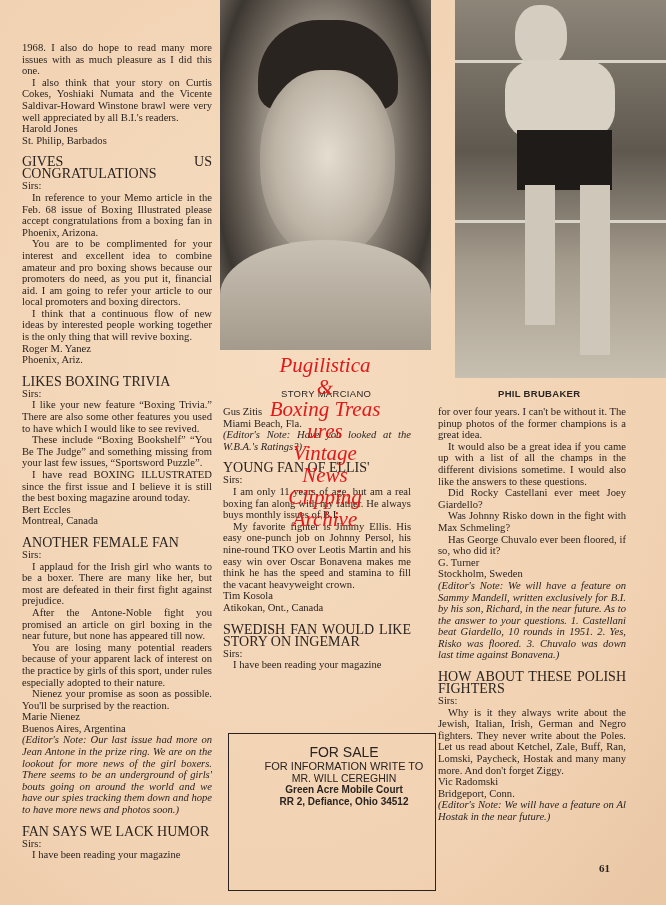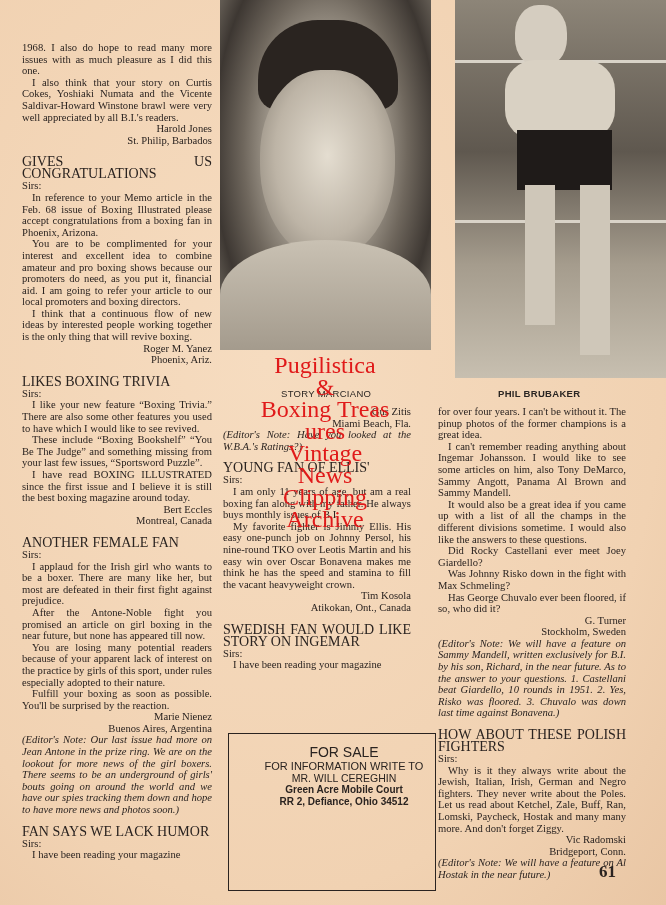--- a/index.html
+++ b/index.html
@@ -13,47 +13,47 @@
   .page {
     position:absolute; left:0; top:0; width:666px; height:905px;
     background: radial-gradient(ellipse at 40% 40%, #f6dcc0 0%, #f1d2b2 70%, #e9c6a4 100%);
   }
   .col { position:absolute; font-size:10.6px; line-height:11.6px; text-align:justify; }
   .col p { margin:0; text-indent:10px; }
   .col p.noindent { text-indent:0; }
   .col .head { font-weight:normal; font-size:14px; line-height:12px; text-indent:0; margin-top:10px; }
   .col .head:first-child { margin-top:0; }
   .col .sirs { text-indent:0; }
-  .col .sig { text-align:right; text-indent:0; }
+  .col .sig { text-align:left; text-indent:0; }
   .col .note { font-style:italic; text-indent:0; }
   #col1 { left:22px; top:42px; width:190px; }
   #col2 { left:223px; top:406px; width:188px; }
   #col3 { left:420px; top:406px; width:188px;margin-left:18px; }
 
   .photo { position:absolute; overflow:hidden; }
   #photo1 { left:220px; top:0; width:211px; height:350px;
     background: radial-gradient(ellipse at 50% 42%, #d9d3c6 0%, #b7afa2 30%, #6f675d 55%, #3d3732 75%, #8c8478 100%); }
   #photo2 { left:455px; top:0; width:211px; height:378px;
     background: linear-gradient(180deg, #8d8578 0%, #5f584f 40%, #a59c8d 70%, #c7bfb0 100%); }
   .photo .shape { position:absolute; }
   .caption { position:absolute; font-family:"Liberation Sans", sans-serif; font-size:9.5px; letter-spacing:0.3px; color:#2b2623; }
   #cap1 { left:281px; top:388px; }
   #cap2 { left:498px; top:388px; font-weight:bold; }
 
   .watermark { position:absolute; left:250px; top:354px; width:150px; text-align:center;
-    font-family:"Liberation Serif", serif; color:#e01a1a; font-size:24px; line-height:22px; }
+    font-family:"Liberation Serif", serif; font-style:italic; color:#e01a1a; font-size:21px; line-height:22px; }
 
   .ad { position:absolute; left:228px; top:733px; width:182px; height:156px; border:1.5px solid #2a2320;
     text-align:center; font-family:"Liberation Sans", sans-serif; color:#2a2320;padding-left:24px; }
   .ad .l1 { font-size:14px; margin-top:10px; }
   .ad .l2 { font-size:12.5px; font-weight:bold; line-height:15px; margin-top:4px; }
   .ad .l3 { font-size:11px; }
   .ad .l4 { font-size:10.5px; }
   .ad .l5 { font-size:10px; font-weight:bold; line-height:12px; }
-  .pagenum { position:absolute; left:599px; top:862px; font-weight:bold; font-size:17px; }
+  .pagenum { position:absolute; left:599px; top:862px; font-weight:bold; font-size:11px; }
 </style>
 </head>
 <body>
 
 <div class="page">
 
   <div class="photo" id="photo1">
     <div class="shape" style="left:38px;top:20px;width:140px;height:90px;border-radius:60px 60px 20px 20px;background:#2a2420;"></div>
     <div class="shape" style="left:40px;top:70px;width:135px;height:190px;border-radius:45% 45% 50% 50%;background:radial-gradient(ellipse at 50% 45%,#e4ddd0 0%,#bdb4a6 55%,#7e766b 100%);"></div>
     <div class="shape" style="left:0;top:240px;width:211px;height:110px;border-radius:50% 50% 0 0;background:linear-gradient(180deg,#c9c1b3,#a49b8d);"></div>
@@ -91,21 +91,21 @@
     <p>These include “Boxing Bookshelf” “You Be The Judge” and something missing from your last few issues, “Sportsword Puzzle”.</p>
     <p>I have read BOXING ILLUSTRATED since the first issue and I believe it is still the best boxing magazine around today.</p>
     <p class="sig">Bert Eccles</p>
     <p class="sig">Montreal, Canada</p>
 
     <p class="head">ANOTHER FEMALE FAN</p>
     <p class="sirs">Sirs:</p>
     <p>I applaud for the Irish girl who wants to be a boxer. There are many like her, but most are defeated in their first fight against prejudice.</p>
     <p>After the Antone-Noble fight you promised an article on girl boxing in the near future, but none has appeared till now.</p>
     <p>You are losing many potential readers because of your apparent lack of interest on the practice by girls of this sport, under rules especially adopted to their nature.</p>
-    <p>Fulfill your boxing as soon as possible. You'll be surprised by the reaction.</p>
+    <p>Nienez your promise as soon as possible. You'll be surprised by the reaction.</p>
     <p class="sig">Marie Nienez</p>
     <p class="sig">Buenos Aires, Argentina</p>
     <p class="note">(Editor's Note: Our last issue had more on Jean Antone in the prize ring. We are on the lookout for more news of the girl boxers. There seems to be an underground of girls' bouts going on around the world and we have our spies tracking them down and hope to have more news and photos soon.)</p>
 
     <p class="head">FAN SAYS WE LACK HUMOR</p>
     <p class="sirs">Sirs:</p>
     <p>I have been reading your magazine</p>
   </div>
 
   <div class="col" id="col2">
@@ -128,21 +128,20 @@
   <div class="ad">
     <div class="l1">FOR SALE</div>
     <div class="l3">FOR INFORMATION WRITE TO</div>
     <div class="l4">MR. WILL CEREGHIN</div>
     <div class="l5">Green Acre Mobile Court</div>
     <div class="l5">RR 2, Defiance, Ohio 34512</div>
   </div>
 
   <div class="col" id="col3">
     <p class="noindent">for over four years. I can't be without it. The pinup photos of the former champions is a great idea.</p>
-    <p>I can't remember reading anything about Ingemar Johansson. I would like to see some articles on him, also Tony DeMarco, Sammy Angott, Panama Al Brown and Sammy Mandell.</p>
     <p>It would also be a great idea if you came up with a list of all the champs in the different divisions sometime. I would also like the answers to these questions.</p>
     <p>Did Rocky Castellani ever meet Joey Giardello?</p>
     <p>Was Johnny Risko down in the fight with Max Schmeling?</p>
     <p>Has George Chuvalo ever been floored, if so, who did it?</p>
     <p class="sig">G. Turner</p>
     <p class="sig">Stockholm, Sweden</p>
     <p class="note">(Editor's Note: We will have a feature on Sammy Mandell, written exclusively for B.I. by his son, Richard, in the near future. As to the answer to your questions. 1. Castellani beat Giardello, 10 rounds in 1951. 2. Yes, Risko was floored. 3. Chuvalo was down last time against Bonavena.)</p>
 
     <p class="head">HOW ABOUT THESE POLISH FIGHTERS</p>
     <p class="sirs">Sirs:</p>

